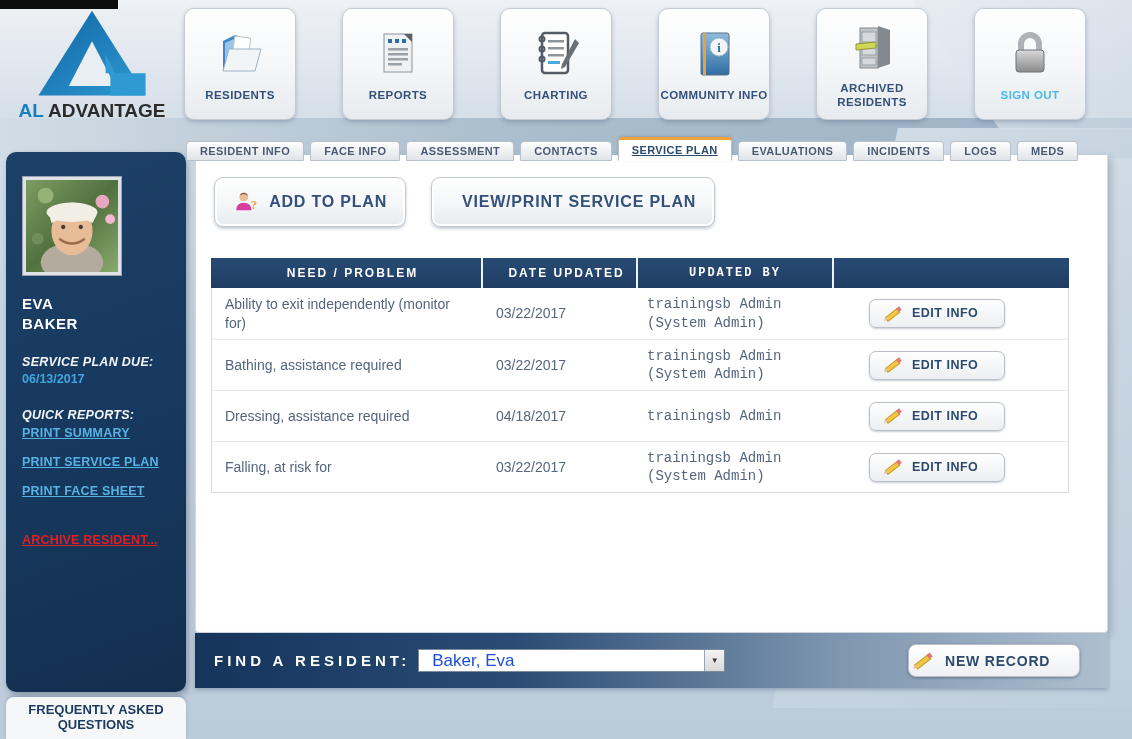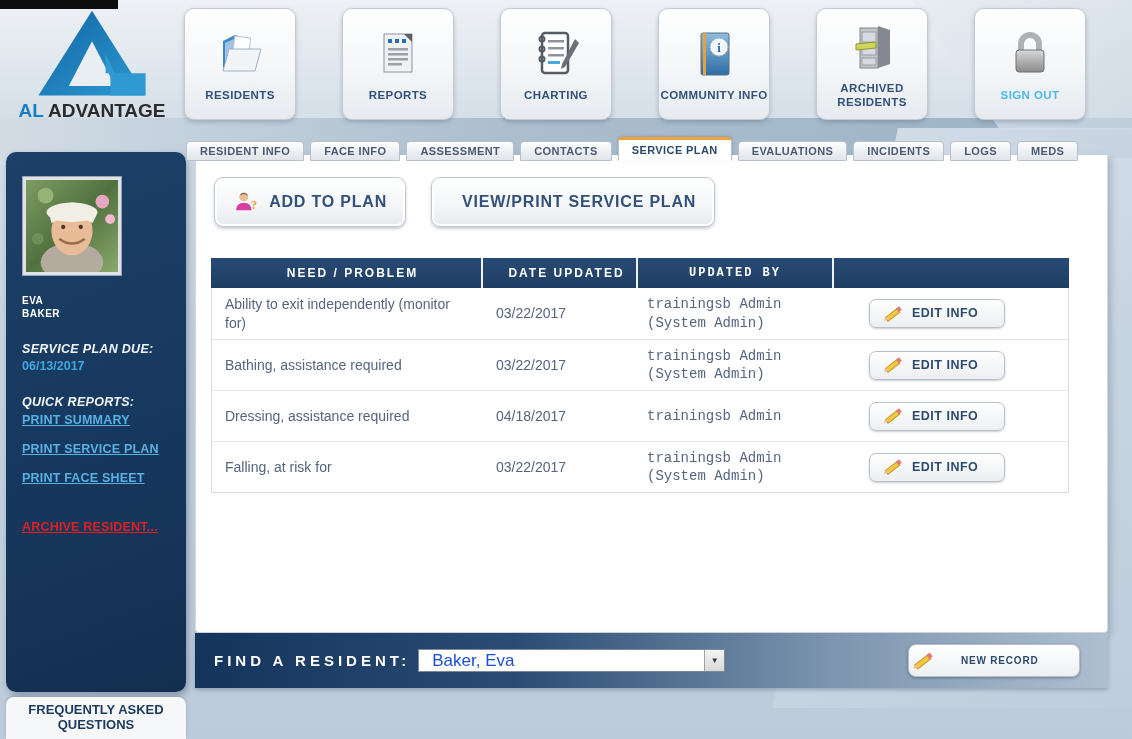--- a/index.html
+++ b/index.html
@@ -36,29 +36,29 @@
   .nav-btn .ic { height:58px; display:flex; align-items:center; justify-content:center; }
   .nav-btn .lbl { font-size:11.5px; font-weight:bold; color:#33507a; letter-spacing:.4px; text-align:center; line-height:1.2; }
   .nav-btn.signout .lbl { color:#4ab9e9; }
 
   
   .tabs { position:absolute; left:186px; top:137px; display:flex; gap:6px; align-items:flex-end; z-index:5; }
   .tab { height:20px; padding:0 13px; display:flex; align-items:center; cursor:pointer;
     background: linear-gradient(180deg,#fefefe,#dfe4e9); border:1px solid #b8c0ca; border-radius:4px 4px 0 0;
     font-size:11px; font-weight:bold; color:#4a5a74; letter-spacing:.4px; white-space:nowrap; }
   .tab.active { background:#ffffff; border-top:3px solid #f0a23c; border-bottom:1px solid #fff;
-    height:24px; color:#2c4a6b; box-shadow:0 -1px 3px rgba(40,60,90,.2); }
+    height:24px; color:#2c4a6b; box-shadow:0 -1px 3px rgba(40,60,90,.2);text-decoration:underline; }
 
   
   .sidebar { position:absolute; left:6px; top:152px; width:180px; height:540px;
     background: linear-gradient(160deg,#1d4068 0%,#17395f 50%,#132f50 100%);
     border-radius:10px; box-shadow:2px 3px 6px rgba(30,50,80,.35); padding:24px 14px 0 16px; z-index:4; }
   .photo-frame { width:100px; height:100px; background:#dfe3e8; border:1px solid #9aa4b0; padding:3px; }
   .photo { width:100%; height:100%; display:block; }
-  .res-name { margin-top:18px; color:#ffffff; font-weight:bold; font-size:10px; line-height:1.3; letter-spacing:.5px;}
+  .res-name { margin-top:18px; color:#ffffff; font-weight:bold; font-size:15px; line-height:1.3; letter-spacing:.5px;}
   .side-label { margin-top:22px; color:#f2f5f8; font-weight:bold; font-style:italic; font-size:12.5px; letter-spacing:.3px;}
   .side-date { margin-top:3px; color:#3fa7e0; font-weight:bold; font-size:12.5px; }
   .side-link { display:inline-block; margin-top:14px; color:#58b1e3; font-weight:bold; font-size:12.5px;
     text-decoration:underline; cursor:pointer; letter-spacing:.2px;}
   .side-link.first { margin-top:4px; }
   .side-link.archive { color:#e02020; margin-top:34px; }
   .faq { position:absolute; left:6px; top:697px; width:180px; height:42px; background:#f5f7f9;
     border-radius:8px 8px 0 0; box-shadow:0 -1px 3px rgba(40,60,90,.25);
     display:flex; align-items:center; justify-content:center; text-align:center;
     font-size:13px; font-weight:bold; color:#1c3a5e; line-height:1.15; padding:0 14px; cursor:pointer; z-index:4;}
@@ -95,24 +95,24 @@
   
   .bottombar { position:absolute; left:195px; top:633px; width:913px; height:55px; z-index:3;
     background: linear-gradient(90deg,#14345c 0%,#2a4c74 35%,#7d95af 70%,#aebfcf 100%);
     box-shadow:0 2px 4px rgba(40,60,90,.3); display:flex; align-items:center; }
   .find-label { color:#ffffff; font-weight:bold; font-size:15px; letter-spacing:4px; margin-left:19px; white-space:nowrap;}
   .combo { margin-left:8px; width:307px; height:23px; background:#ffffff; border:1px solid #7a8a99;
     display:flex; align-items:center; cursor:pointer; }
   .combo-text { flex:1; font-size:17px; color:#1d4ed8; padding-left:13px; white-space:nowrap; overflow:hidden; }
   .combo-arrow { width:20px; height:21px; background:linear-gradient(180deg,#f4f4f4,#d9d9d9); border-left:1px solid #9aa4ae;
     display:flex; align-items:center; justify-content:center; font-size:8px; color:#333; }
-  .newrec-btn { position:absolute; right:28px; top:11px; width:172px; height:33px; display:flex; align-items:center; gap:28px;
+  .newrec-btn { position:absolute; right:28px; top:11px; width:172px; height:33px; display:flex; align-items:center; gap:12px;
     padding:0 2px; cursor:pointer; background:linear-gradient(180deg,#ffffff,#eef0f3);
     border:1px solid #b9bfc7; border-radius:8px; box-shadow:0 1px 3px rgba(20,40,70,.4);
-    font-size:10px; font-weight:bold; color:#2d4a6e; letter-spacing:.8px; }
+    font-size:14px; font-weight:bold; color:#2d4a6e; letter-spacing:.8px; }
 </style>
 </head>
 <body>
 
 <div class="band-tabs"></div>
 <div class="diag-right2"></div>
 <div class="diag-right"></div>
 <div class="black-strip"></div>
 
 <div class="logo">

